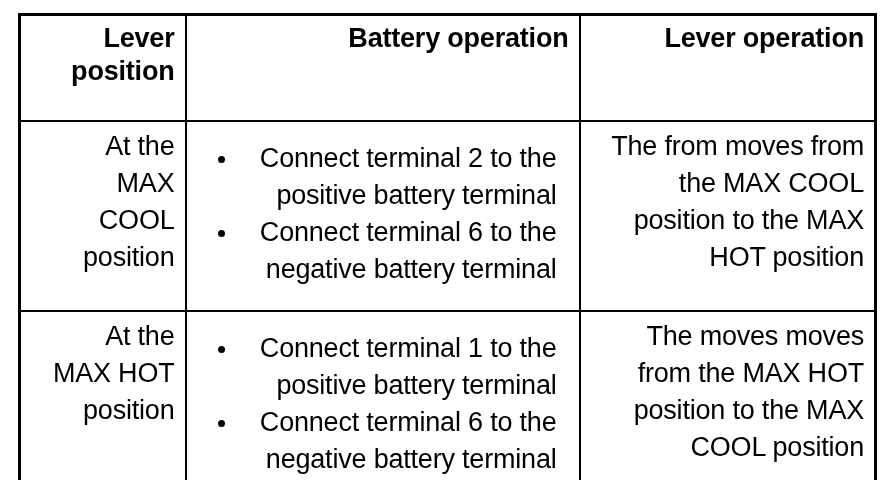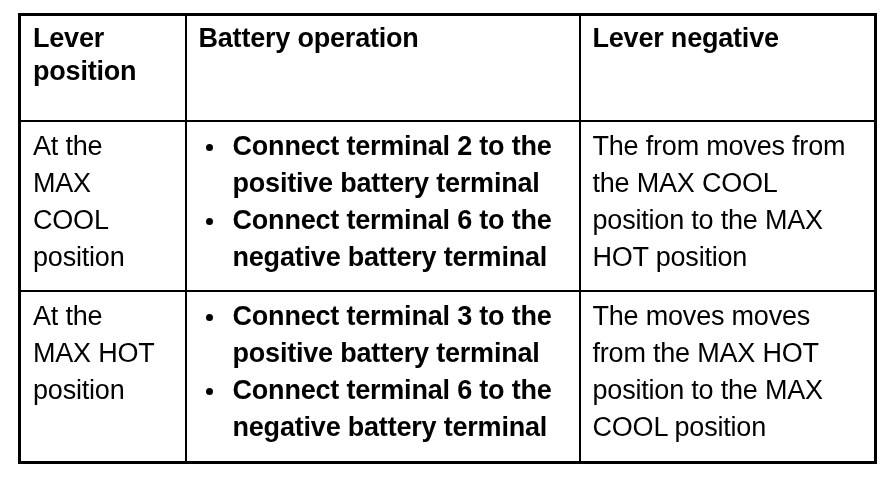--- a/index.html
+++ b/index.html
@@ -36,21 +36,21 @@
   table.spec-table col.c1 { width: 166px; }
   table.spec-table col.c2 { width: 394px; }
   table.spec-table col.c3 { width: 296px; }
 
   table.spec-table th,
   table.spec-table td {
     border-right: 2px solid #000000;
     border-bottom: 2px solid #000000;
     vertical-align: top;
     padding: 6px 10px 10px 12px;
-    text-align: left;
+    text-align: right;
   }
   table.spec-table th:last-child,
   table.spec-table td:last-child {
     border-right: none;
   }
   table.spec-table tr:last-child td {
     border-bottom: none;
   }
 
   thead th {
@@ -67,23 +67,22 @@
     line-height: 37px;
     letter-spacing: -0.2px;
   }
 
   td.cell-text {
     white-space: pre-line;
   }
 
   ul.bullets {
     list-style: none;
-    margin: 0;
+    margin: 12px;
     padding: 0;
-    font-weight: bold;
   }
   ul.bullets > li {
     position: relative;
     padding-left: 34px;
     margin: 0;
     line-height: 37px;
   }
   ul.bullets > li::before {
     content: "";
     position: absolute;
@@ -108,21 +107,21 @@
     <colgroup>
       <col class="c1">
       <col class="c2">
       <col class="c3">
     </colgroup>
     <thead>
       <tr>
         <th class="cell-text">Lever
 position</th>
         <th class="cell-text">Battery operation</th>
-        <th class="cell-text">Lever negative</th>
+        <th class="cell-text">Lever operation</th>
       </tr>
     </thead>
     <tbody>
       <tr>
         <td class="cell-text">At the
 MAX
 COOL
 position</td>
         <td class="bullet-cell">
           <ul class="bullets">
@@ -131,21 +130,21 @@
           </ul>
         </td>
         <td class="cell-text">The from moves from the MAX COOL position to the MAX HOT position</td>
       </tr>
       <tr>
         <td class="cell-text">At the
 MAX HOT
 position</td>
         <td class="bullet-cell">
           <ul class="bullets">
-            <li>Connect terminal 3 to the positive battery terminal</li>
+            <li>Connect terminal 1 to the positive battery terminal</li>
             <li>Connect terminal 6 to the negative battery terminal</li>
           </ul>
         </td>
         <td class="cell-text">The moves moves from the MAX HOT position to the MAX COOL position</td>
       </tr>
     </tbody>
   </table>
 </div>
 
 </body></html>

